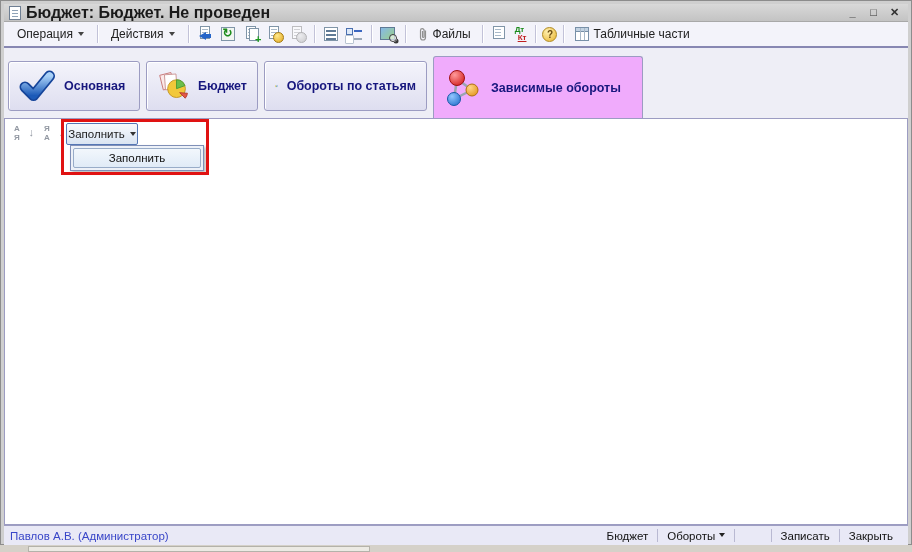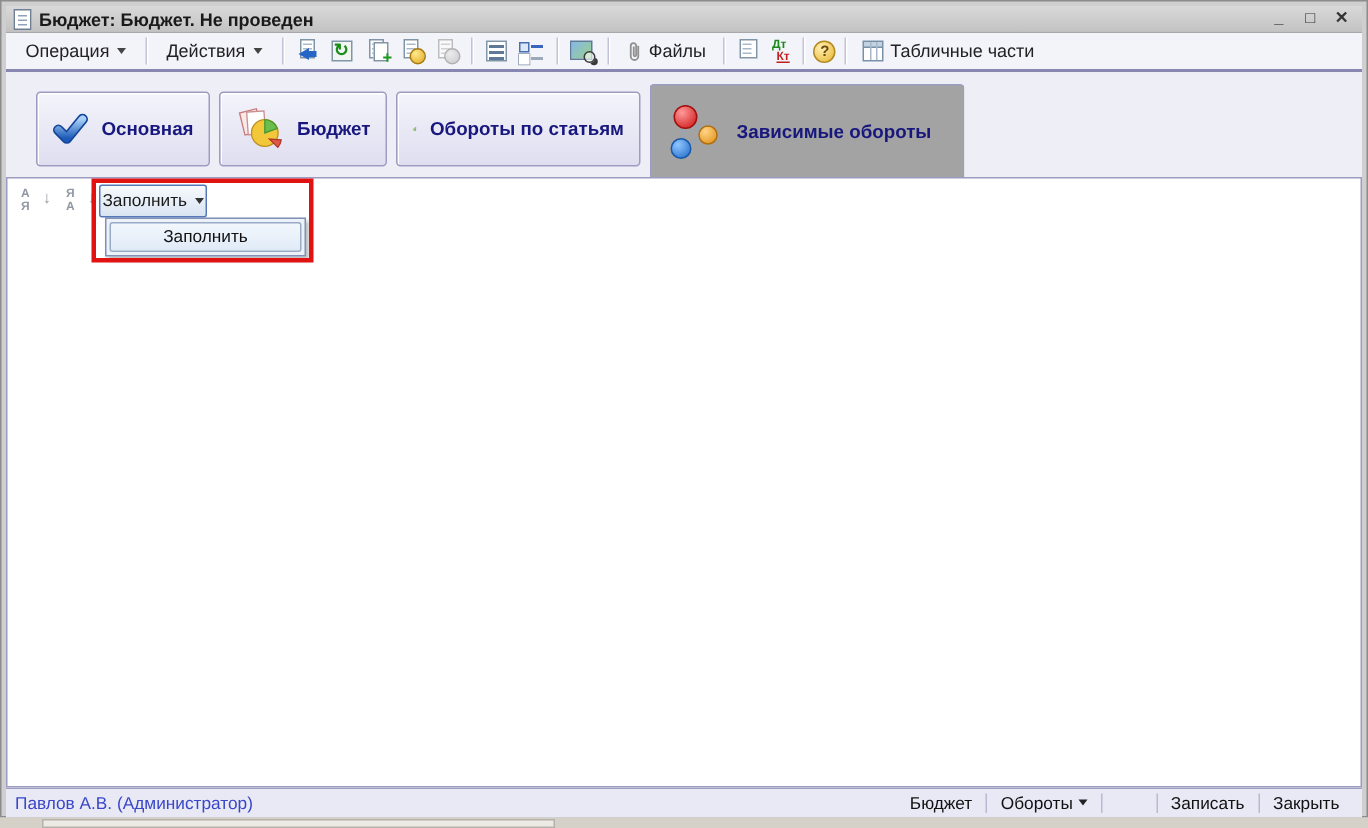--- a/index.html
+++ b/index.html
@@ -11,21 +11,21 @@
   #win { position:absolute; left:0; top:0; width:912px; height:545px; background:#EDEDF6;
          box-shadow: inset 0 0 0 1px #8C8C8C, inset 0 0 0 4px #CFCFCF; }
 
   
   .titlebar { position:absolute; left:4px; top:4px; right:4px; height:18px;
               background:linear-gradient(#D9D9D9,#C3C3C3); display:flex; align-items:center;
               padding:0 5px; border-bottom:1px solid #A8A8A8; }
   .title-doc-ico { width:12px; height:14px; background:#FFF; border:1px solid #6F7F93; position:relative; margin-right:5px; }
   .title-doc-ico::before { content:""; position:absolute; left:2px; top:3px; width:6px; height:1px; background:#8FA3B8;
               box-shadow:0 3px 0 #8FA3B8, 0 6px 0 #8FA3B8; }
-  .title-text { font-size:12px; font-weight:bold; color:#1A1A1A; }
+  .title-text { font-size:16px; font-weight:bold; color:#1A1A1A; }
   .win-controls { margin-left:auto; display:flex; gap:4px; }
   .wc { width:17px; height:14px; text-align:center; font-size:11px; font-weight:bold; color:#333; line-height:13px; cursor:default; }
 
   
   .toolbar { position:absolute; left:4px; top:22px; right:4px; height:26px; background:#F3F3FA;
              border-bottom:2px solid #8787B2; display:flex; align-items:center; padding:0 6px; gap:2px; font-size:12px; color:#222; }
   .menu-btn { padding:2px 7px 3px 7px; display:flex; align-items:center; gap:5px; cursor:default; }
   .caret-dn { width:0; height:0; border:3px solid transparent; border-top:4px solid #444; margin-top:3px; }
   .tb-sep { width:1px; height:18px; background:#C2C2D8; margin:0 4px; box-shadow:1px 0 0 #FFF; }
   .tico { width:21px; height:20px; position:relative; display:inline-block; }
@@ -61,24 +61,24 @@
               border:1px solid #B08A20; text-align:center; font-size:10px; font-weight:bold; color:#6A4A10; line-height:14px; }
   .grid-ico { position:relative; width:14px; height:14px; border:1px solid #7890A8; background:#FFF; }
   .grid-ico::before { content:""; position:absolute; left:0; top:0; right:0; height:3px; background:#C2D2E2; border-bottom:1px solid #7890A8; }
   .grid-ico::after { content:""; position:absolute; left:4px; top:0; bottom:0; width:1px; background:#A8B8C8; box-shadow:4px 0 0 #A8B8C8; }
 
   
   .tabstrip { position:absolute; left:4px; top:49px; right:4px; height:69px; background:#EEEEF6; }
   .tab { position:absolute; top:12px; height:50px; background:linear-gradient(#F4F4FB,#DEDEF0);
          border:1px solid #9C9CC2; border-radius:3px; display:flex; align-items:center; gap:9px; padding:0 10px;
          box-shadow:inset 1px 1px 0 #FFF; cursor:default; }
-  .tab.active { top:7px; height:62px; background:#a3a3a3; border-bottom:none; border-radius:3px 3px 0 0; z-index:6;
+  .tab.active { top:7px; height:62px; background:#f0abfc; border-bottom:none; border-radius:3px 3px 0 0; z-index:6;
          box-shadow:none; }
   .tab-label { font-size:12.5px; font-weight:bold; color:#17177E; white-space:nowrap; }
-  .t1 { left:20px;  width:116px; }
+  .t1 { left:4px;  width:132px; }
   .t2 { left:142px; width:112px; }
   .t3 { left:260px; width:163px; }
   .t4 { left:429px; width:210px; }
   .t5 { left:645px; width:163px; }
 
   
   .panel { position:absolute; left:4px; top:118px; right:4px; height:407px; background:#FFF; border:1px solid #9C9CC2; z-index:1; }
 
   .sort-group { position:absolute; left:12px; top:124px; display:flex; gap:6px; z-index:2; }
   .sort-ico { position:relative; width:24px; height:19px; cursor:default; }

